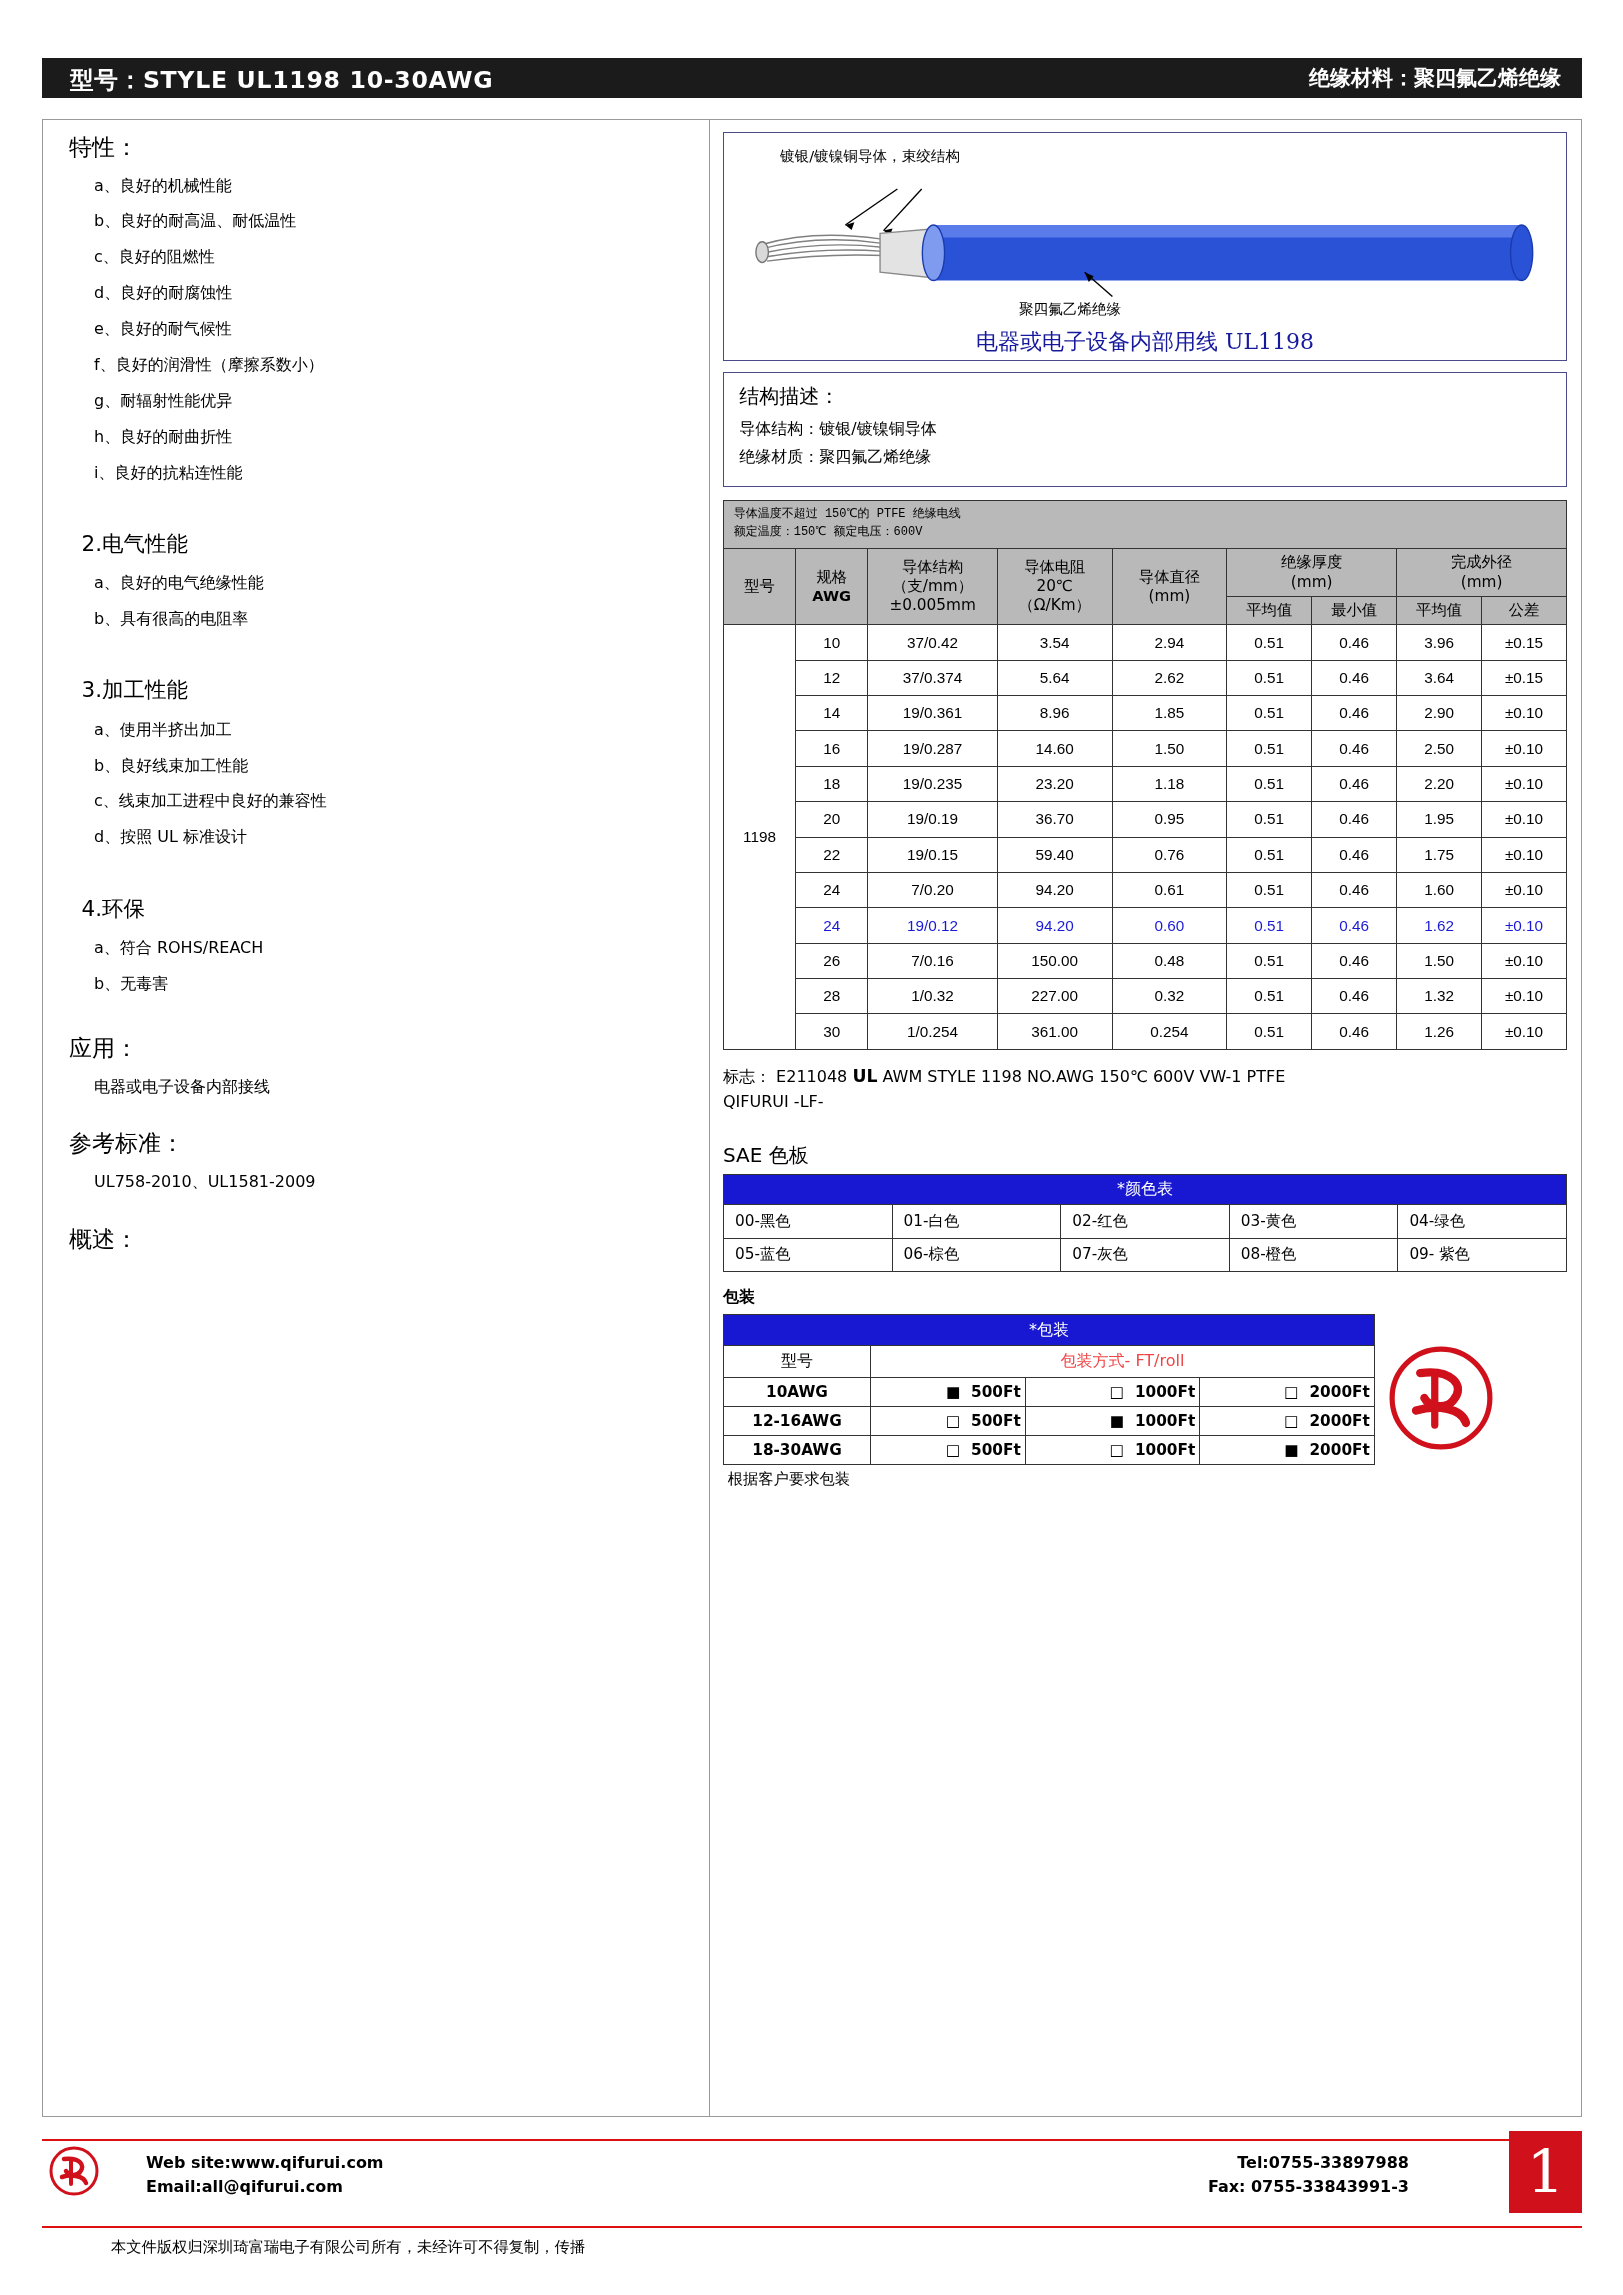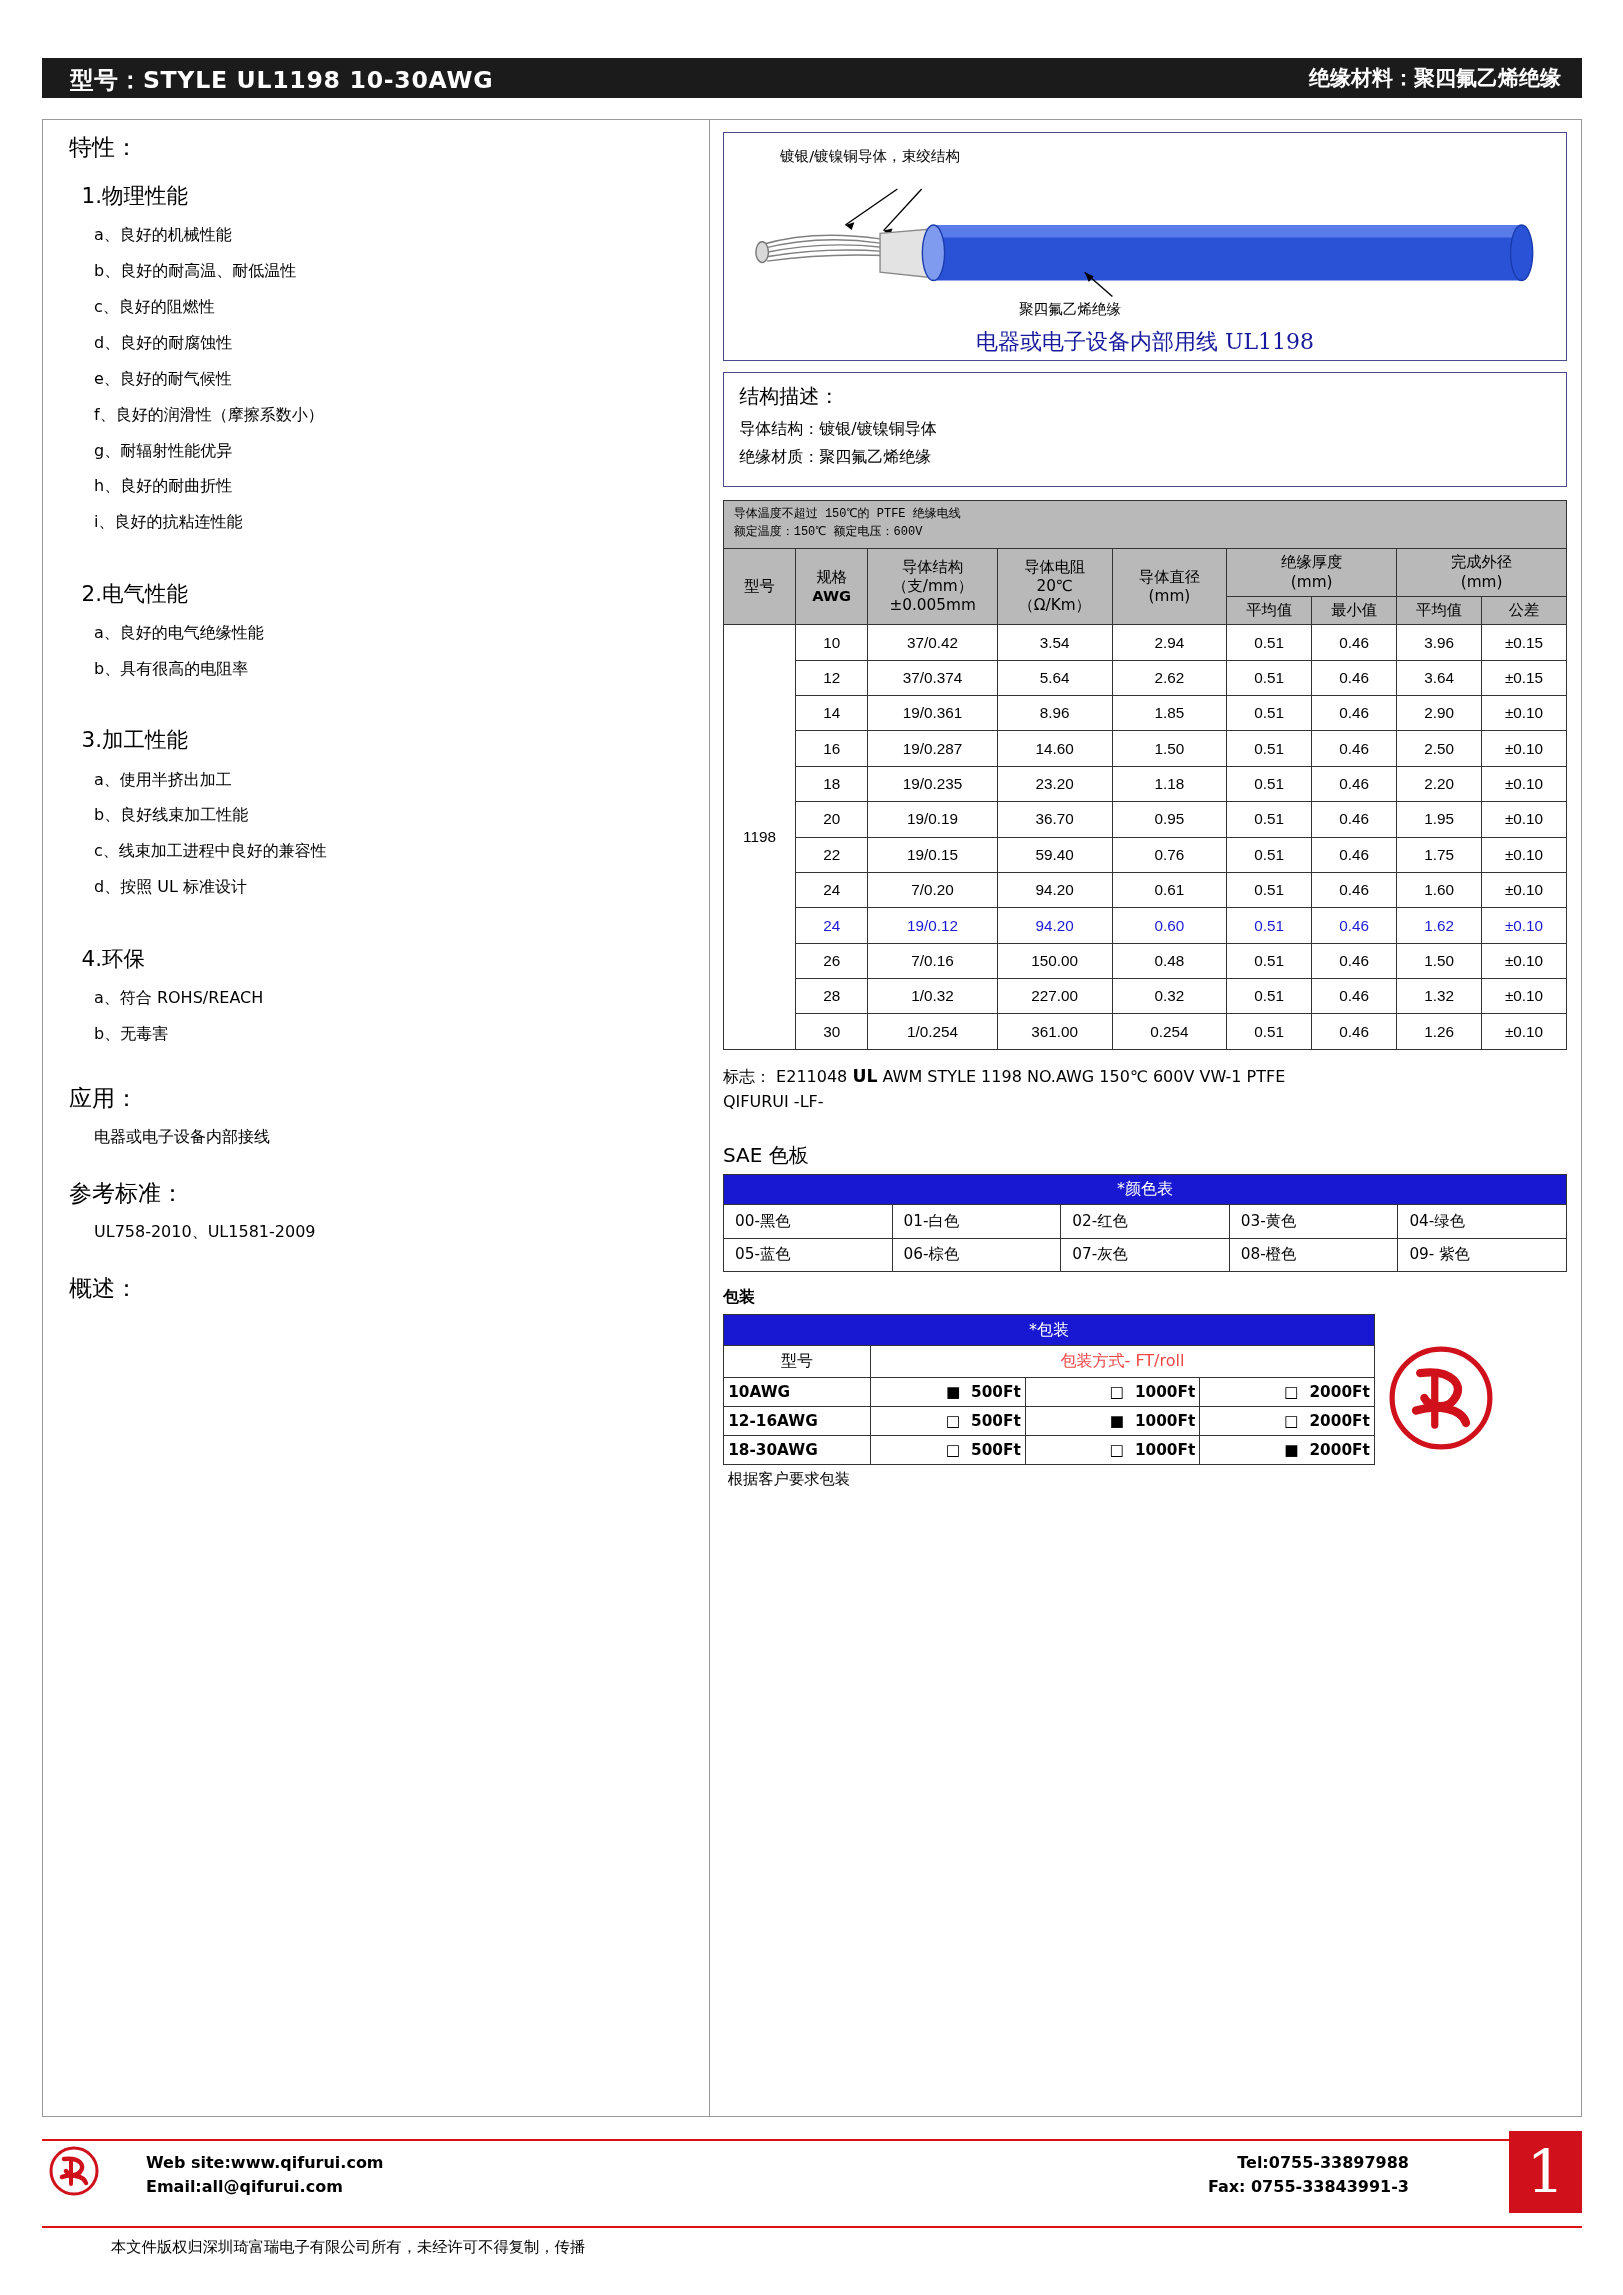--- a/index.html
+++ b/index.html
@@ -251,21 +251,21 @@
     font-weight: normal;
   }
   table.pack td {
     border: 0.7px solid #333;
     font-size: 15.3px;
     font-family: "DejaVu Sans", sans-serif;
     padding: 4.9px 4.2px;
     text-align: right;
     font-weight: bold;
   }
-  table.pack td.left-cell { text-align: left; }
+  table.pack td.left-cell { text-align: center; }
   .pack-note {
     font-size: 15.3px;
     font-family: "DejaVu Sans", sans-serif;
     padding-top: 5.6px;
   }
   .pack-wrap { position: relative; }
   .logo-circle {
     position: absolute;
     left: 666px;
     top: 32px;
@@ -353,21 +353,20 @@
     <div class="header-left">型号：STYLE UL1198 10-30AWG</div>
     <div class="header-right">绝缘材料：聚四氟乙烯绝缘</div>
   </div>
 
   <div class="frame"></div>
   <div class="vdivider"></div>
 
   <div class="left">
     <div class="sec-title">特性：</div>
 
-    <div class="sub-title">1.物理性能</div>
     <div class="bullet">a、良好的机械性能</div>
     <div class="bullet">b、良好的耐高温、耐低温性</div>
     <div class="bullet">c、良好的阻燃性</div>
     <div class="bullet">d、良好的耐腐蚀性</div>
     <div class="bullet">e、良好的耐气候性</div>
     <div class="bullet">f、良好的润滑性（摩擦系数小）</div>
     <div class="bullet">g、耐辐射性能优异</div>
     <div class="bullet">h、良好的耐曲折性</div>
     <div class="bullet">i、良好的抗粘连性能</div>
 

